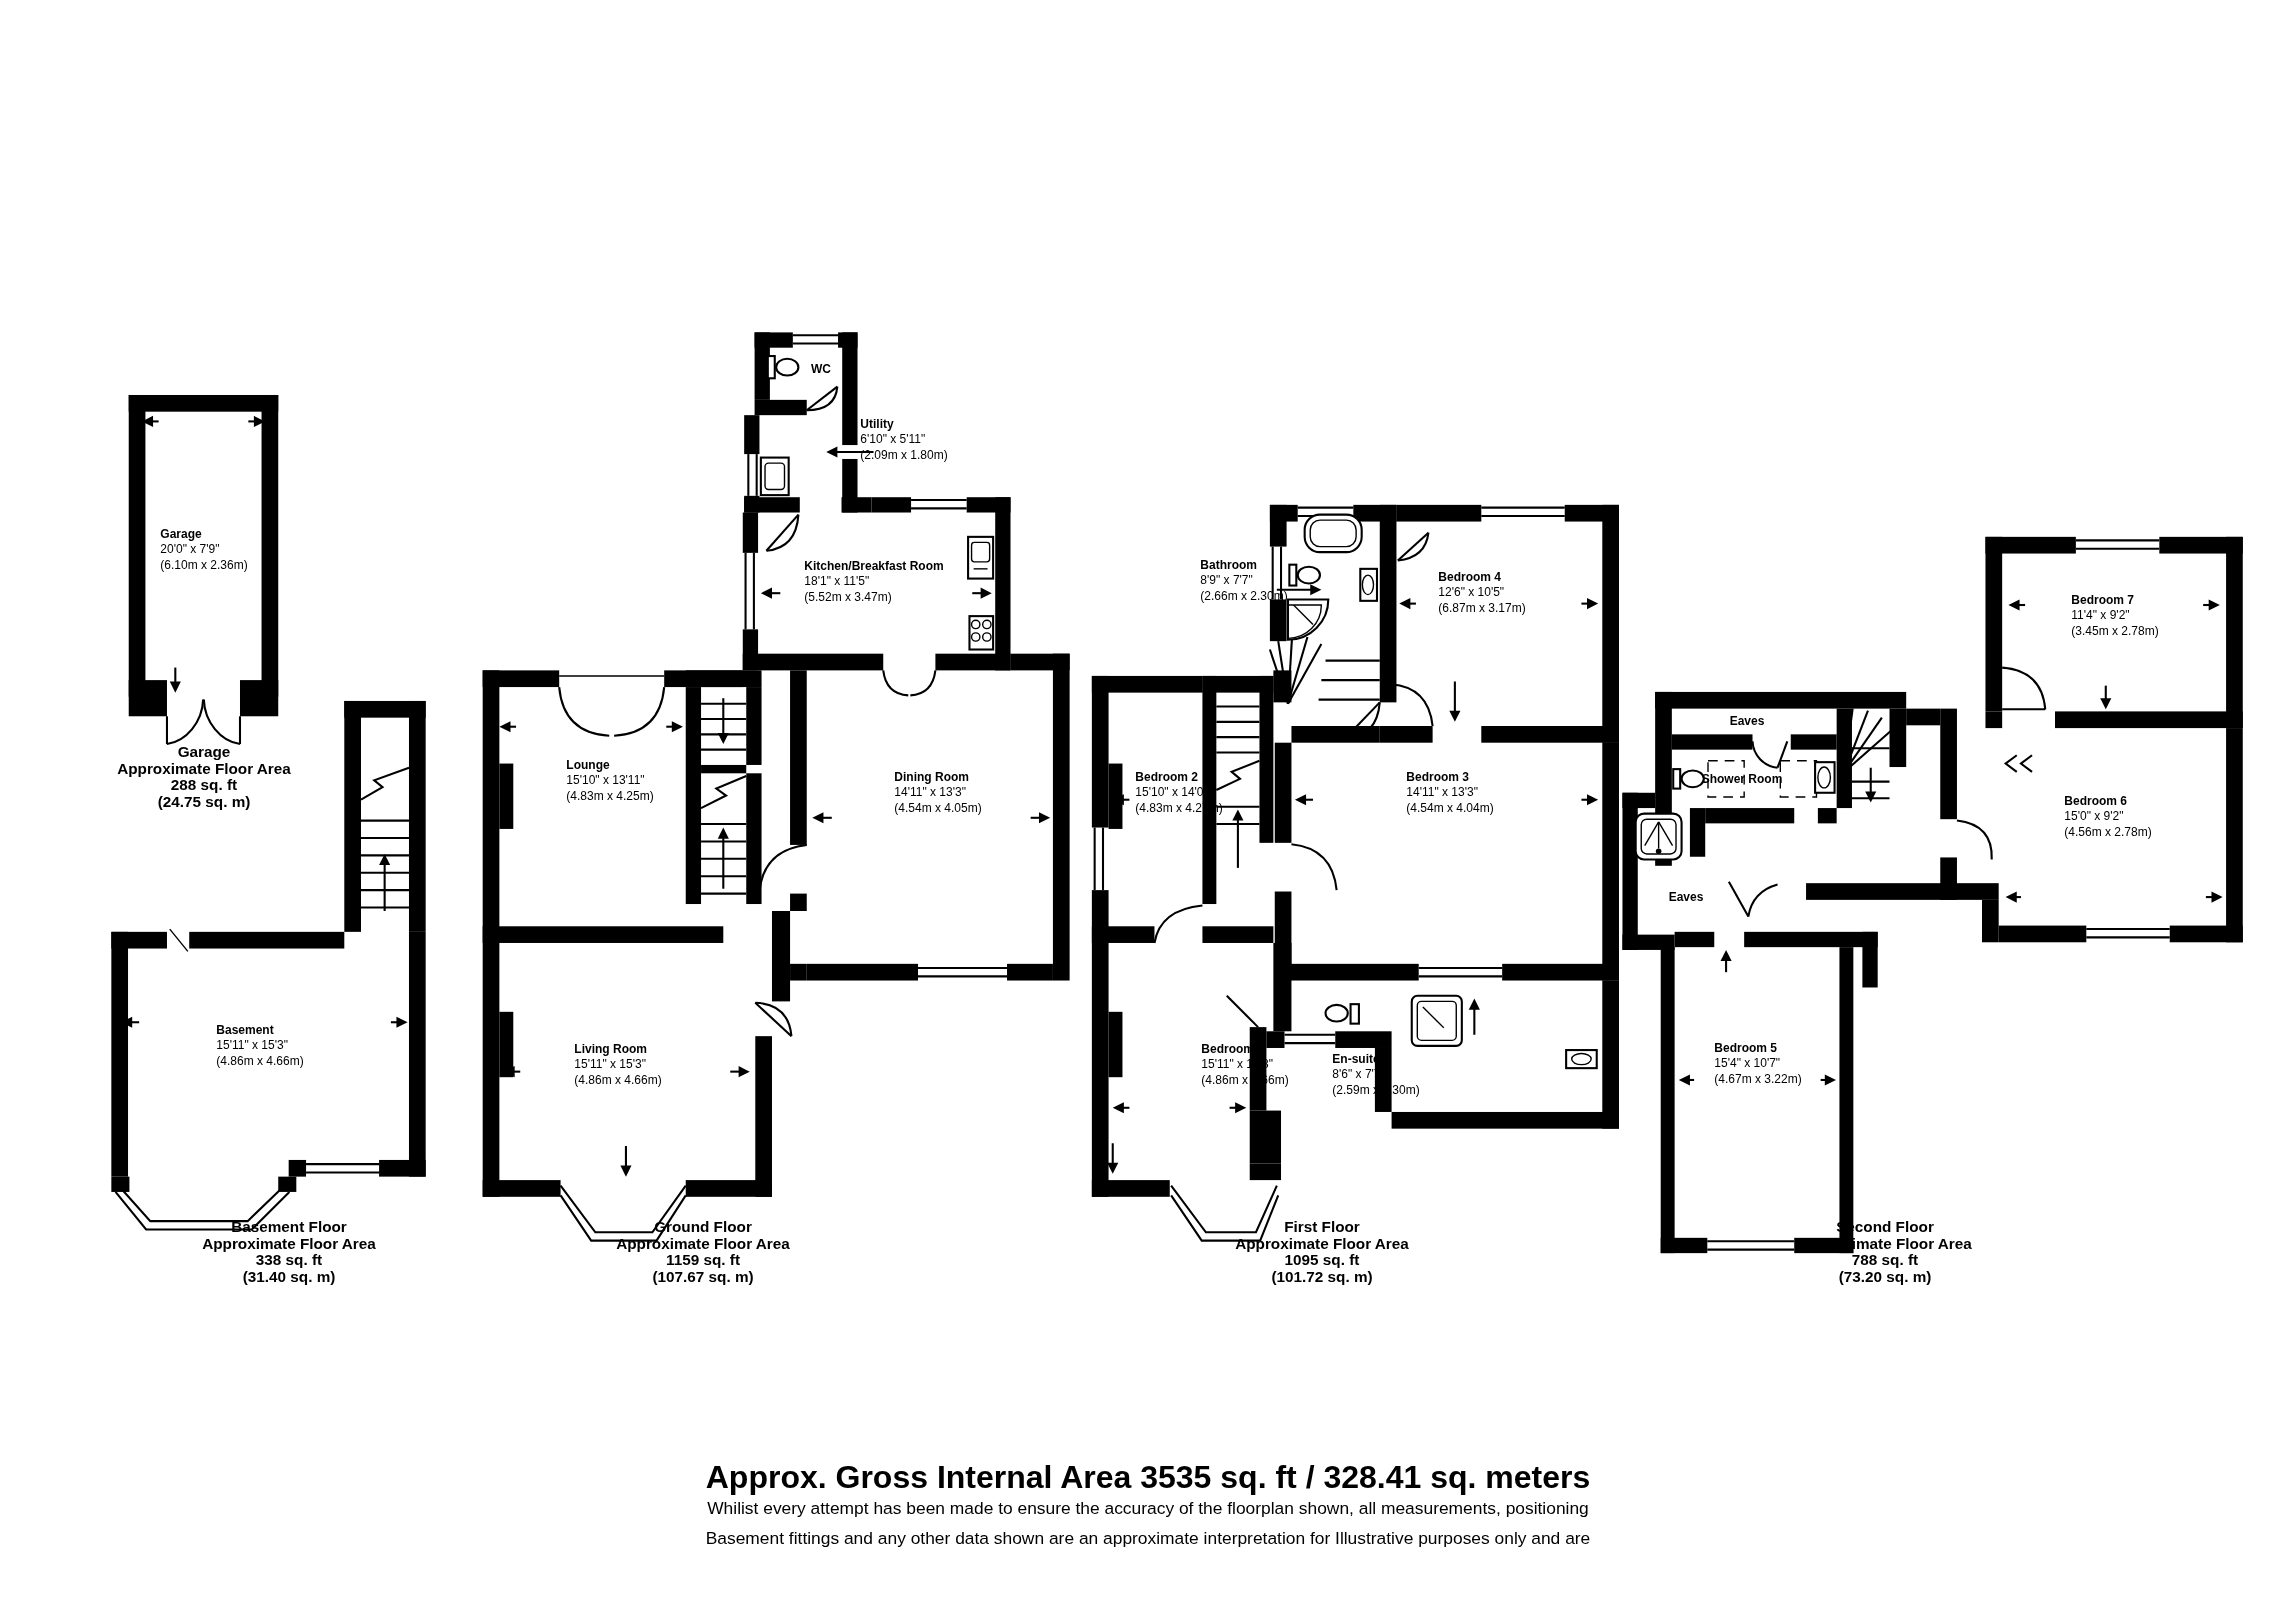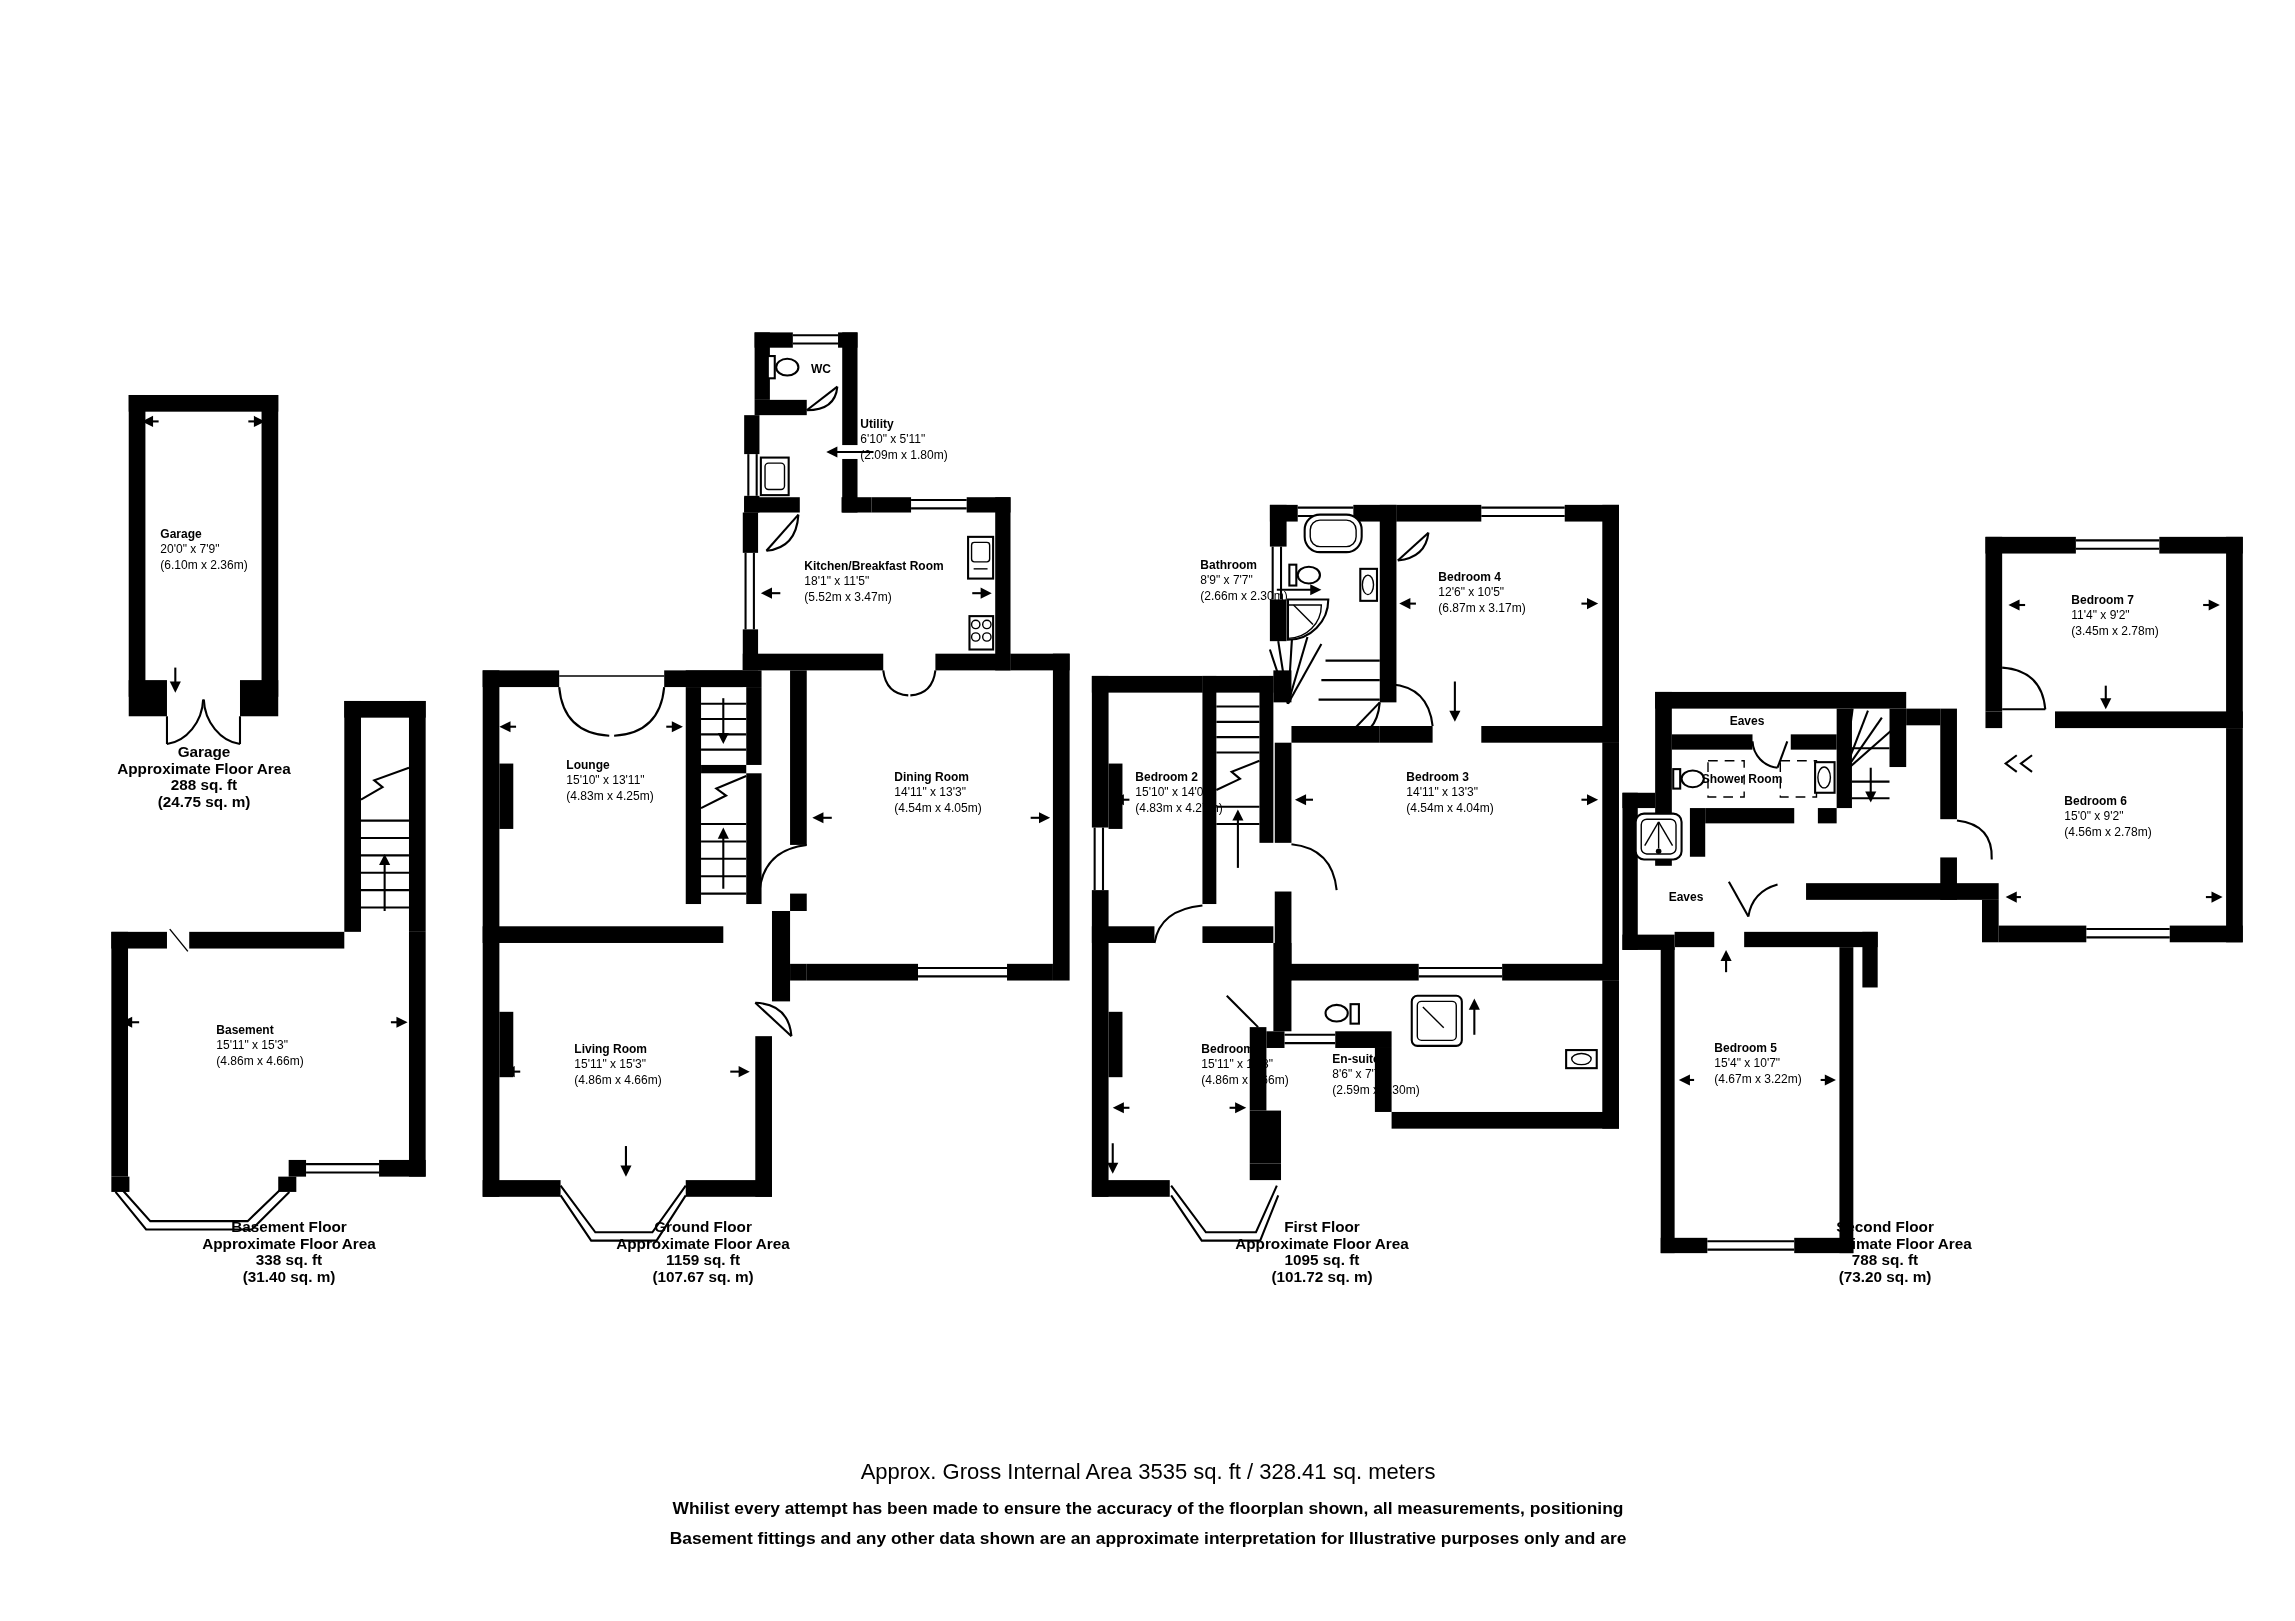--- a/index.html
+++ b/index.html
@@ -5,23 +5,23 @@
   html,body{margin:0;padding:0;background:#fff;}
   #canvas{position:relative;width:2295px;height:1621px;background:#fff;overflow:hidden;
           font-family:"Liberation Sans", sans-serif;color:#000;}
   #plan-svg{position:absolute;left:0;top:0;}
   .room-label{position:absolute;transform:translateX(-50%);text-align:left;white-space:nowrap;
               font-size:12px;line-height:15.3px;}
   .room-label .rn{font-weight:bold;}
   .area-label{position:absolute;transform:translateX(-50%);text-align:center;white-space:nowrap;
               font-size:15.3px;line-height:16.7px;font-weight:bold;}
   .big-title{position:absolute;transform:translateX(-50%);text-align:center;white-space:nowrap;
-             font-size:22px;font-weight:normal;}
+             font-size:32px;font-weight:bold;}
   .disclaimer{position:absolute;transform:translateX(-50%);text-align:center;white-space:nowrap;
-              font-size:17.4px;line-height:30px;font-weight:bold;}
+              font-size:17.4px;line-height:30px;}
   .w{fill:#000;}
   .t{stroke:#000;stroke-width:3;fill:none;}
   .t2{stroke:#000;stroke-width:2;fill:none;}
   .fx{fill:#fff;stroke:#000;stroke-width:3;}
   .fx2{fill:none;stroke:#000;stroke-width:2;}
   .dash{fill:none;stroke:#000;stroke-width:2;stroke-dasharray:14 10;}
   .ah{fill:#000;stroke:none;}
 </style>
 </head>
 <body>

